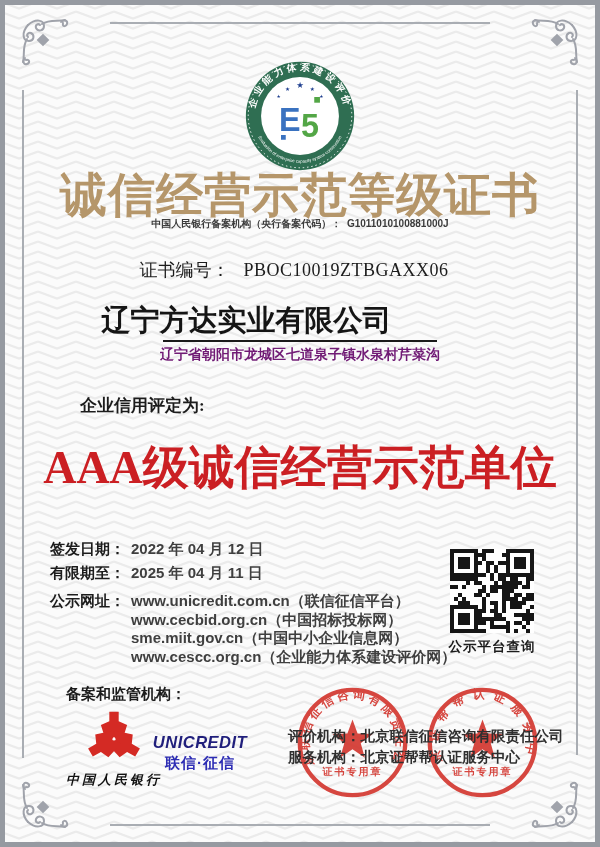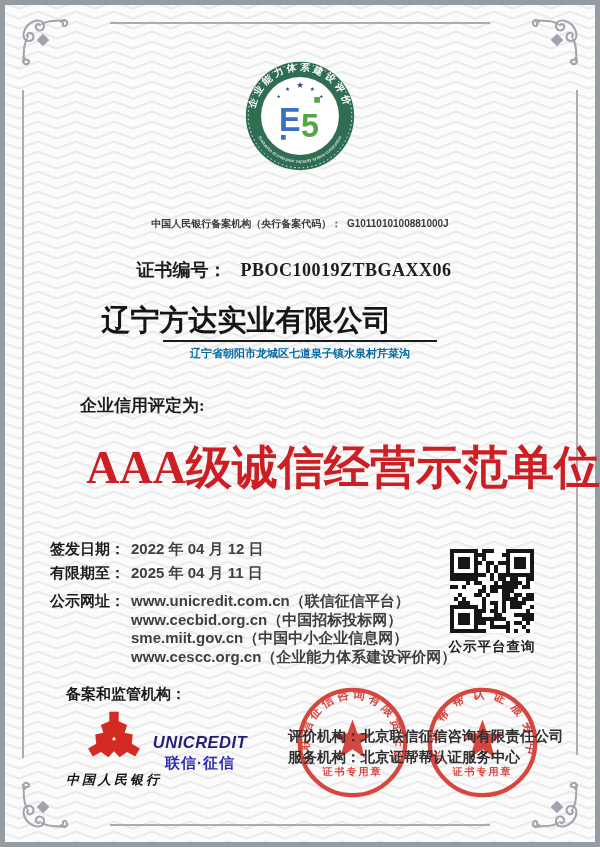--- a/index.html
+++ b/index.html
@@ -27,37 +27,37 @@
   .title{
     position:absolute;left:0;top:164px;width:600px;text-align:center;
     font-size:47px;font-weight:bold;color:#b5966a;letter-spacing:1px;z-index:2;
   }
   .reg-line{
     position:absolute;left:0;top:217px;width:600px;text-align:center;
     font-size:10px;font-weight:bold;color:#3b3b3b;white-space:pre;z-index:2;
   }
   .cert-no{
     position:absolute;left:0;top:258px;width:588px;text-align:center;
-    font-size:18px;font-weight:bold;color:#1c1c1c;z-index:2;
+    font-size:18px;font-weight:normal;color:#1c1c1c;z-index:2;
   }
   .cert-no .num{margin-left:14px;letter-spacing:0.5px;}
   .company{
     position:absolute;left:0;top:301px;width:493px;text-align:center;
     font-size:29px;font-weight:bold;color:#151515;z-index:2;
   }
   .company-underline{position:absolute;left:163px;top:340px;width:274px;height:2px;background:#1a1a1a;z-index:2;}
   .address{
     position:absolute;left:0;top:346px;width:600px;text-align:center;
-    font-size:11px;font-weight:bold;color:#0369a1;z-index:2;
+    font-size:14px;font-weight:bold;color:#701a75;z-index:2;
   }
   .rating-label{
     position:absolute;left:80px;top:394px;font-size:17px;font-weight:bold;color:#1c1c1c;z-index:2;
   }
   .rating{
-    position:absolute;left:0;top:437px;width:600px;text-align:right;
+    position:absolute;left:0;top:437px;width:600px;text-align:center;
     font-size:46px;font-weight:bold;color:#cb1f23;z-index:2;white-space:nowrap;
   }
   .details{position:absolute;left:50px;top:540px;z-index:2;font-size:15px;}
   .drow{display:flex;margin-bottom:5px;}
   .dlabel{font-family:"Liberation Serif","DejaVu Serif",serif;font-weight:bold;color:#1c1c1c;white-space:nowrap;}
   .dvalue{font-weight:bold;color:#3f3f3f;margin-left:6px;white-space:nowrap;}
   .sites{margin-left:6px;}
   .site-line{font-weight:bold;color:#3f3f3f;line-height:18.5px;white-space:nowrap;}
   .drow.sites-row{margin-top:9px;}
 
@@ -168,20 +168,21 @@
       <text x="82.5" y="41" font-size="5">★</text>
     </g>
     <g font-family="Liberation Sans, sans-serif" font-weight="bold">
       <text x="38" y="76" font-size="34" fill="#3a72c0">E</text>
       <text x="61" y="82" font-size="34" fill="#53a646">5</text>
       <rect x="75" y="40" width="6" height="6" fill="#53a646"></rect>
       <rect x="40" y="80" width="5" height="5" fill="#3a72c0"></rect>
     </g>
   </svg>
 
+  <div class="title">诚信经营示范等级证书</div>
   <div class="reg-line">中国人民银行备案机构（央行备案代码）：  G1011010100881000J</div>
 
   <div class="cert-no serif">
     <span>证书编号：</span><span class="num">PBOC10019ZTBGAXX06</span>
   </div>
 
   <div class="company serif">辽宁方达实业有限公司</div>
   <div class="company-underline"></div>
   <div class="address serif">辽宁省朝阳市龙城区七道泉子镇水泉村芹菜沟</div>
 

